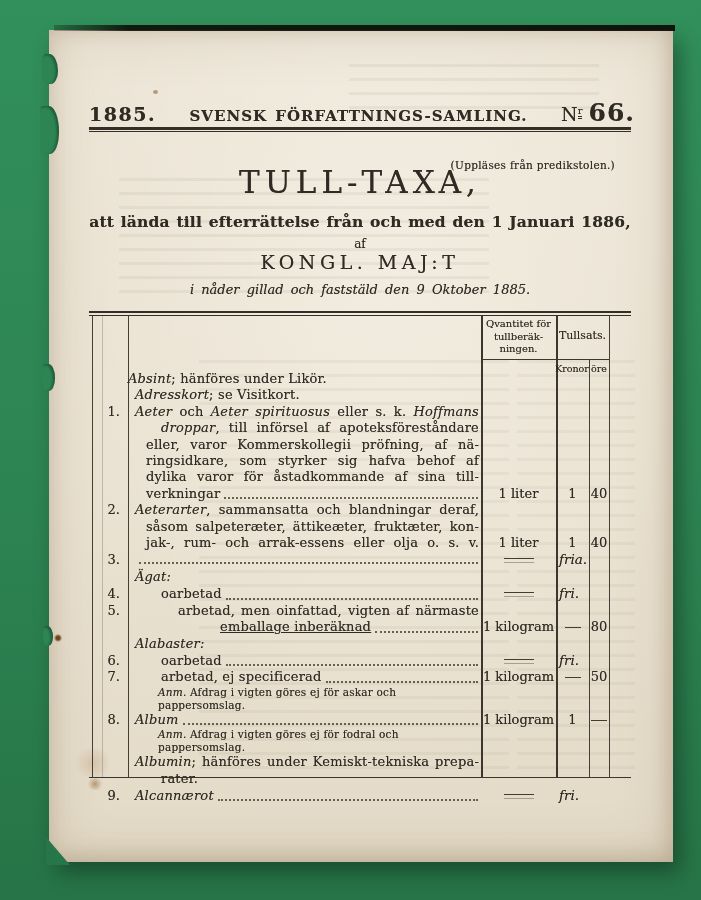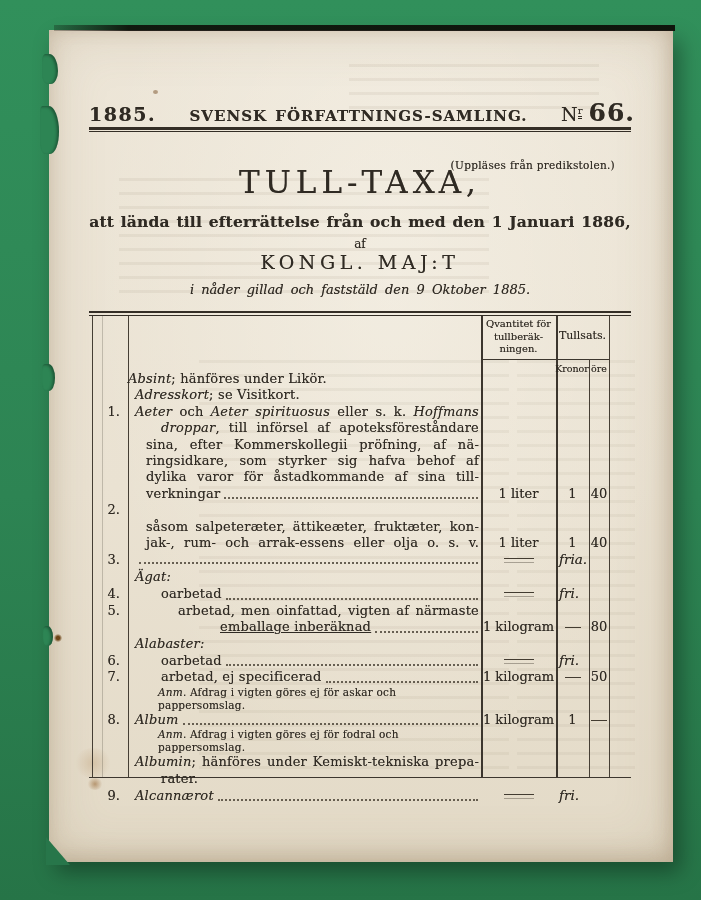--- a/index.html
+++ b/index.html
@@ -180,21 +180,21 @@
             <div class="cell c-tull"></div>
           </div>
           <div class="line">
             <div class="cell c-num"></div>
             <div class="cell c-text just" style="padding-left: 33px;"><span><span class="it">droppar</span><span>, till införsel af apoteksföreståndare</span></span></div>
             <div class="cell c-qty"></div>
             <div class="cell c-tull"></div>
           </div>
           <div class="line">
             <div class="cell c-num"></div>
-            <div class="cell c-text just" style="padding-left: 18px;"><span><span>sina, efter Kommerskollegii pröfning, af nä-</span></span></div>
+            <div class="cell c-text just" style="padding-left: 18px;"><span><span>eller, varor Kommerskollegii pröfning, af nä-</span></span></div>
             <div class="cell c-qty"></div>
             <div class="cell c-tull"></div>
           </div>
           <div class="line">
             <div class="cell c-num"></div>
             <div class="cell c-text just" style="padding-left: 18px;"><span><span>ringsidkare, som styrker sig hafva behof af</span></span></div>
             <div class="cell c-qty"></div>
             <div class="cell c-tull"></div>
           </div>
           <div class="line">
@@ -210,20 +210,21 @@
               <div class="leader"></div>
             </div>
             <div class="cell c-qty">1 liter</div>
             <div class="cell c-tull">
               <span class="kr">1</span>
               <span class="ore">40</span>
             </div>
           </div>
           <div class="line">
             <div class="cell c-num">2.</div>
+            <div class="cell c-text just" style="padding-left: 7px;"><span><span class="it">Aeterarter</span><span>, sammansatta och blandningar deraf,</span></span></div>
             <div class="cell c-qty"></div>
             <div class="cell c-tull"></div>
           </div>
           <div class="line">
             <div class="cell c-num"></div>
             <div class="cell c-text just" style="padding-left: 18px;"><span><span>såsom salpeteræter, ättikeæter, fruktæter, kon-</span></span></div>
             <div class="cell c-qty"></div>
             <div class="cell c-tull"></div>
           </div>
           <div class="line">

